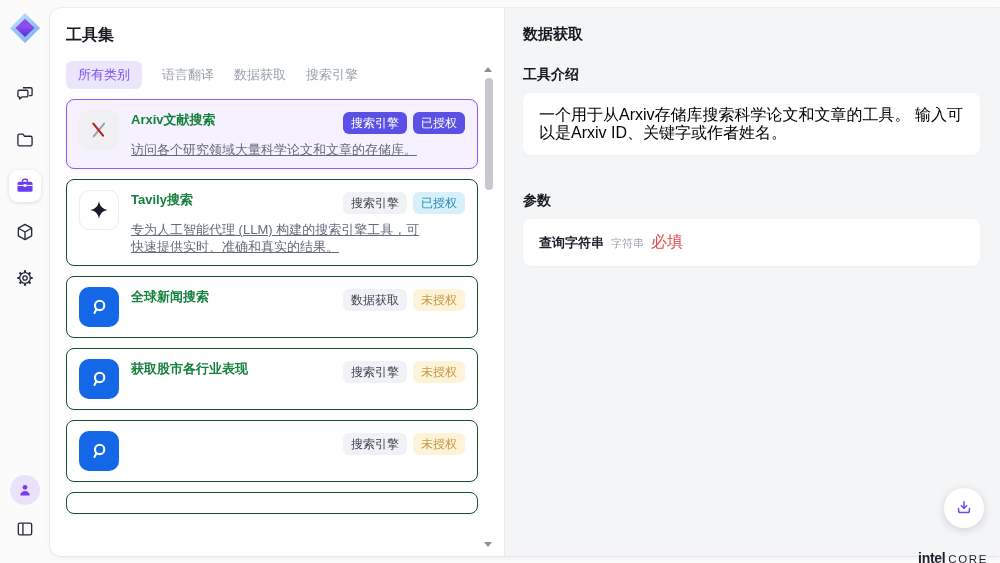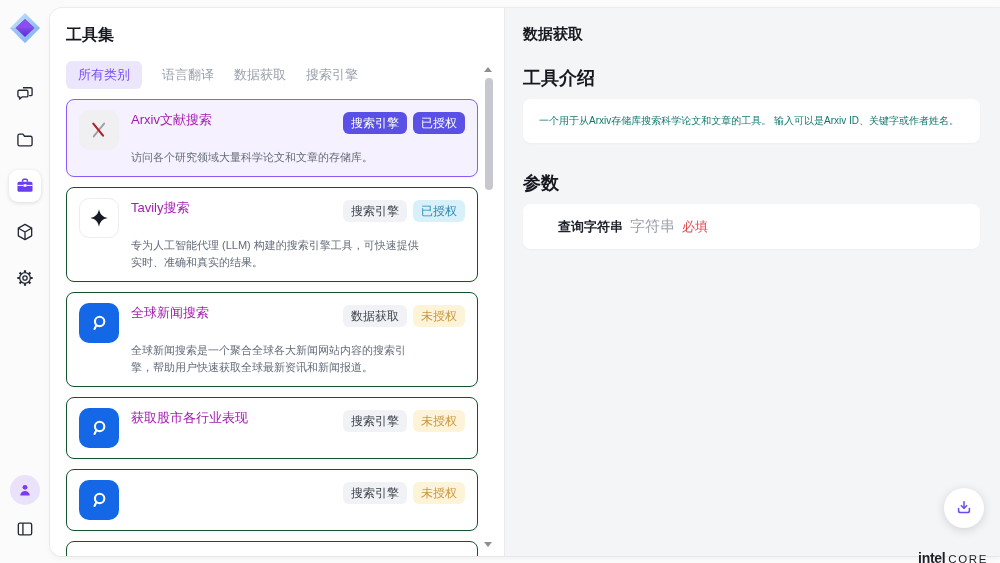--- a/index.html
+++ b/index.html
@@ -33,50 +33,50 @@
 
   .tool-item { position:relative; display:flex; gap:12px; padding:10px 12px; background:#fff;
     border:1px solid #14532d; border-radius:8px; margin-bottom:10px;
     box-shadow:0 1px 2px rgba(20,20,40,.04); cursor:pointer; }
   .tool-item.selected { background:#f6f1fe; border:1.5px solid #8b5cf6; }
   .tool-icon { width:40px; height:40px; border-radius:10px; display:grid; place-items:center; flex:none; }
   .tool-icon.bg-gray { background:#f0f0f3; }
   .tool-icon.bg-white { background:#fff; border:1px solid #ececf1; }
   .tool-icon.bg-blue { background:#1467e6; }
   .tool-mid { flex:1; min-width:0; padding-top:1px; }
-  .tool-title { font-size:13px; font-weight:400; color:#a21caf; line-height:18px; }
-  .tool-desc { font-size:11px; color:#636b79; line-height:17px; margin-top:20px; max-width:292px; }
+  .tool-title { font-size:13px; font-weight:700; color:#15803d; line-height:18px; }
+  .tool-desc { font-size:13px; color:#636b79; line-height:17px; margin-top:12px; max-width:292px;text-decoration:underline; }
   .tool-badges { position:absolute; top:12px; right:12px; display:flex; gap:6px; }
   .badge { font-size:12px; line-height:1; padding:5px 8px; border-radius:6px; white-space:nowrap; }
   .badge.neutral { background:#f1f2f5; color:#3f4550; }
   .badge.solid { background:#5b50e6; color:#ffffff; }
   .badge.auth-cyan { background:#d8f0fa; color:#2b8ab3; }
   .badge.auth-yellow { background:#fcf3d8; color:#c9973f; }
 
   
   .scroll-thumb { position:absolute; right:11px; top:70px; width:8px; height:112px;
     background:#c6c8cd; border-radius:4px; }
   .scroll-arrow { position:absolute; right:12px; width:0; height:0;
     border-left:4px solid transparent; border-right:4px solid transparent; }
   .scroll-arrow.up   { top:59px; border-bottom:5px solid #8b9098; }
   .scroll-arrow.down { bottom:9px; border-top:5px solid #8b9098; }
 
   
   .details-panel { flex:1; background:#f4f5f7; border-left:1px solid #e9eaee; padding:17px 20px 0 18px; }
   .details-title { font-size:15px; font-weight:700; color:#15181f; }
-  .section-heading { font-size:18px; font-weight:700; color:#15181f; }
+  .section-heading { font-size:14px; font-weight:700; color:#15181f; }
   .h-intro { margin-top:22px; }
-  .h-params { margin-top:28px;font-family:Liberation Serif, serif; }
+  .h-params { margin-top:37px;font-family:Liberation Serif, serif; }
   .detail-card { background:#fff; border-radius:8px; margin-top:9px; padding:13px 16px;
     box-shadow:0 1px 2px rgba(20,20,40,.03); }
-  .intro-text { font-size:10px; color:#0f766e; line-height:18px; }
+  .intro-text { font-size:16px; color:#000000; line-height:18px; }
   .param-line { display:flex; align-items:baseline; gap:7px; }
-  .param-name { font-size:13px; font-weight:700; color:#1c2029;margin-left:19px; }
-  .param-type { font-size:15px; color:#9ba1ab; }
-  .param-required { font-size:13px; color:#e5484d; }
+  .param-name { font-size:13px; font-weight:700; color:#1c2029; }
+  .param-type { font-size:11px; color:#9ba1ab; }
+  .param-required { font-size:16px; color:#e5484d; }
   .param-desc { font-size:12.5px; color:#4b5563; margin-top:8px; line-height:17px; }
 
   
   .fab-download { position:absolute; left:944px; top:488px; width:40px; height:40px; border-radius:50%;
     background:#fff; box-shadow:0 2px 10px rgba(25,28,40,.16); display:grid; place-items:center; cursor:pointer; }
   .intel-logo { position:absolute; right:12px; top:549px; color:#1b1f27; white-space:nowrap;text-align:center; }
   .intel-word { font-size:14px; font-weight:700; letter-spacing:-0.3px; }
   .core-word { font-size:11.5px; letter-spacing:1.6px; text-transform:uppercase; margin-left:3px; }
   .ultra-chip { position:absolute; right:0; bottom:-8px; font-size:5px; letter-spacing:1px;
     text-transform:uppercase; color:#777d88; border:1px solid #b9bec7; padding:0 3px; background:#f3f4f6; }
@@ -201,21 +201,20 @@
   </div>
         <div class="tool-item">
     <div class="tool-icon bg-blue">
             <svg viewBox="0 0 24 24" width="22" height="22" fill="none">
     <circle cx="12.7" cy="10.3" r="5.1" stroke="#ffffff" stroke-width="2.3"></circle>
     <path d="M9.2 14.3l-2.1 4.2" stroke="#ffffff" stroke-width="2.3" stroke-linecap="round"></path>
   </svg>
           </div>
     <div class="tool-mid">
       <div class="tool-title">全球新闻搜索</div>
-      <div class="tool-desc">全球新闻搜索是一个聚合全球各大新闻网站内容的搜索引擎，帮助用户快速获取全球最新资讯和新闻报道。</div>
     </div>
     <div class="tool-badges">
       <span class="badge neutral">数据获取</span>
       <span class="badge auth-yellow">未授权</span>
     </div>
   </div>
         <div class="tool-item">
     <div class="tool-icon bg-blue">
             <svg viewBox="0 0 24 24" width="22" height="22" fill="none">
     <circle cx="12.7" cy="10.3" r="5.1" stroke="#ffffff" stroke-width="2.3"></circle>

